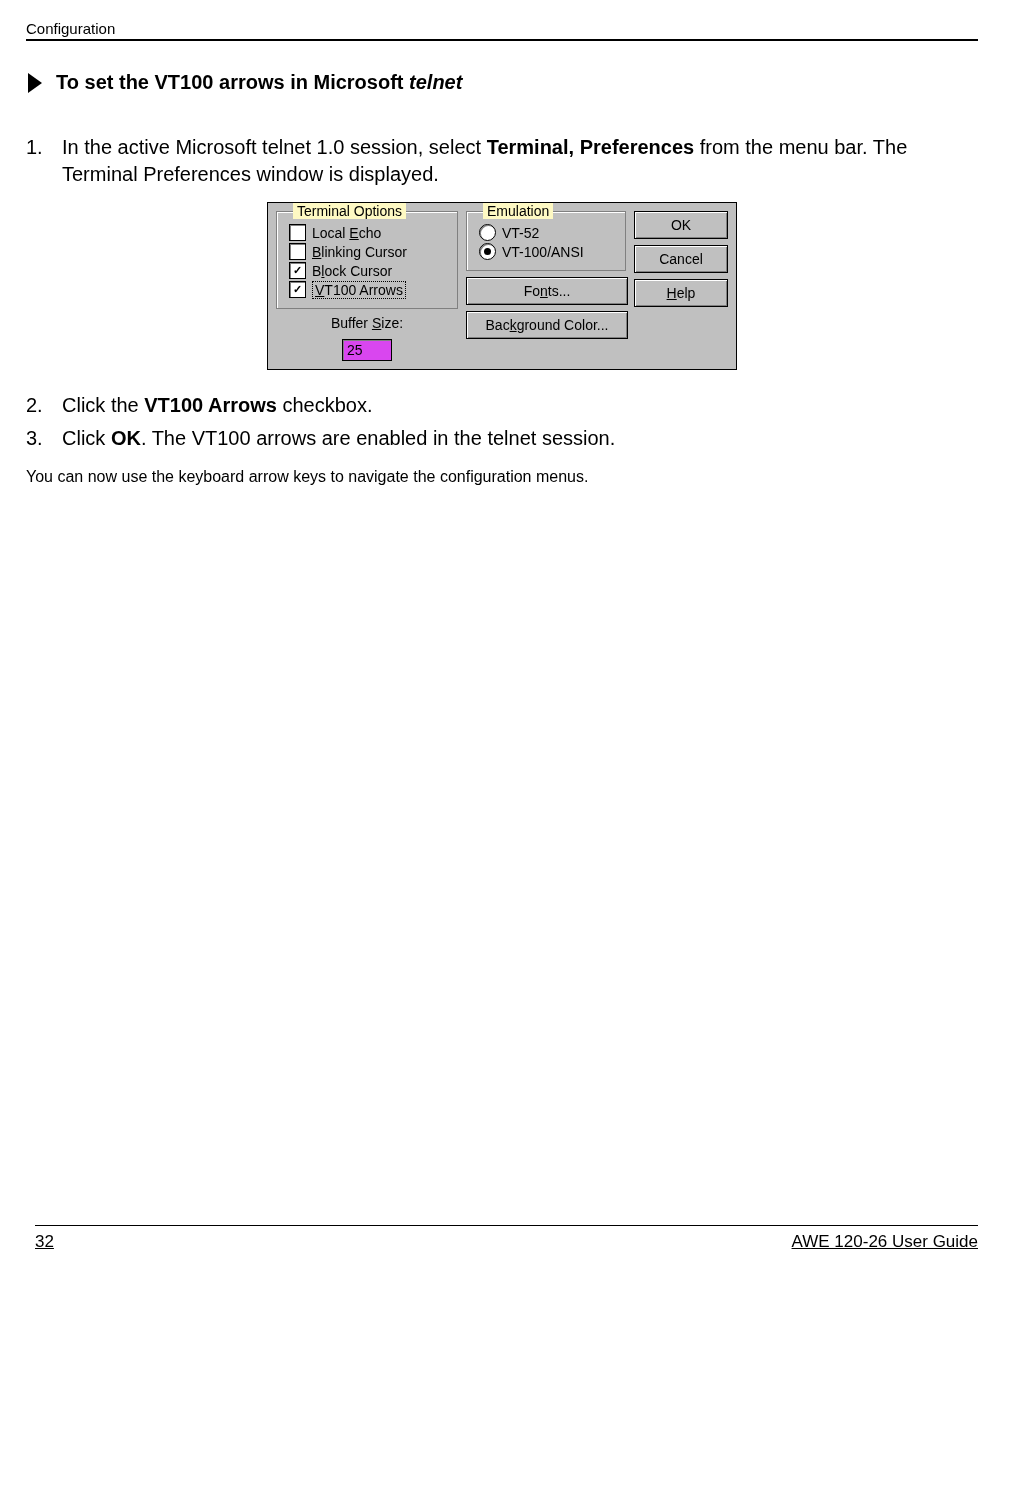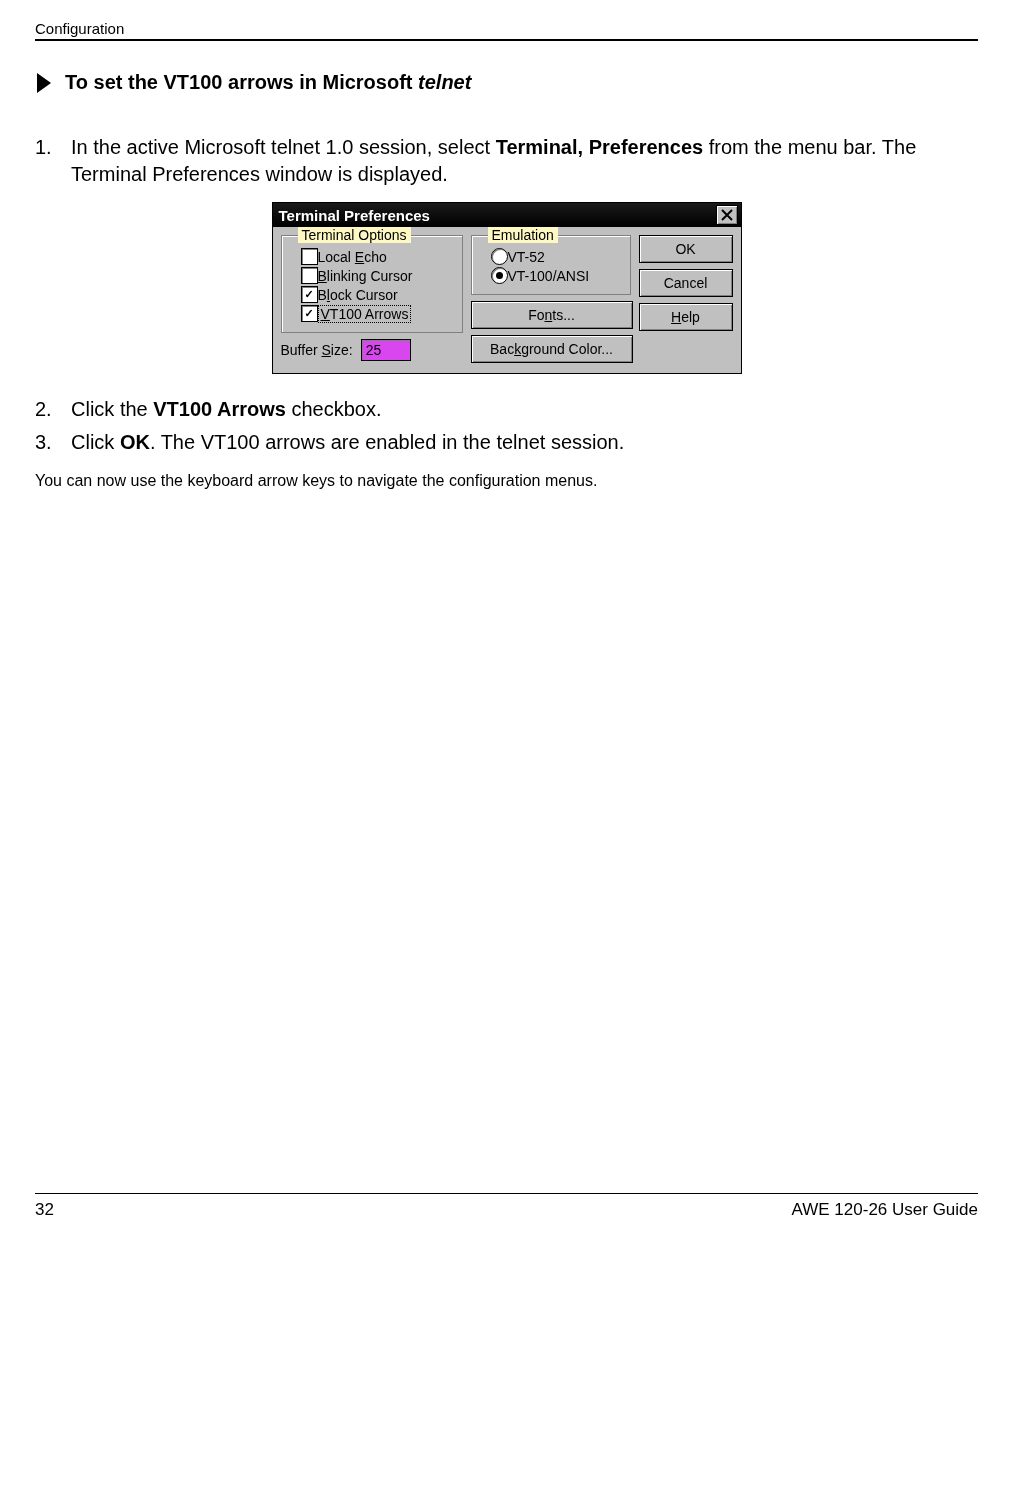--- a/index.html
+++ b/index.html
@@ -7,21 +7,21 @@
     padding: 0;
     font-family: Arial, Helvetica, sans-serif;
     background: #fff;
     color: #000;
     width: 1013px;
     height: 1496px;
     position: relative;
     box-sizing: border-box;
   }
   .page {
-    padding: 20px 35px 0 35px;
+    padding: 20px 35px 0 26px;
     height: 1260px;
     box-sizing: border-box;
     position: relative;
   }
   .header-label {
     font-size: 15px;
     font-family: "Gill Sans", "Trebuchet MS", sans-serif;
     margin-bottom: 2px;
   }
   .hr {
@@ -123,37 +123,38 @@
   .groupbox .legend {
     position: absolute;
     top: -9px; left: 16px;
     background: #fef9c3;
     padding: 0 4px;
     font-size: 14px;
   }
   .opt {
     display: flex;
     align-items: center;
-    margin: 2px 11px;
+    gap: 6px;
+    margin: 2px 4px;
     font-size: 14px;
   }
   .chk, .rad {
     width: 15px; height: 15px;
     border: 1px solid #000;
     background: #fff;
     box-shadow: inset 1px 1px 0 #808080;
     display: inline-flex; align-items: center; justify-content: center;
     font-size: 11px;
     line-height: 1;
   }
   .rad { border-radius: 50%; }
   .rad .dot { width: 7px; height: 7px; background:#000; border-radius:50%; }
   .chk .mark { font-weight: bold; }
   .u { text-decoration: underline; }
-  .buf-row { display:flex; align-items:center; gap:8px; font-size:14px; margin-top:4px;}
+  .buf-row { display:flex; align-items:center; gap:8px; font-size:14px; margin-top:4px;flex-direction:column;}
   .buf-input {
     width: 40px; height: 20px;
     background: #d946ef;
     border: 1px solid #000;
     box-shadow: inset 1px 1px 0 #808080;
     padding: 0 4px;
     font-size: 14px;
     display: inline-flex; align-items: center;
   }
   .btn {
@@ -163,23 +164,24 @@
     box-shadow: inset 1px 1px 0 #fff, inset -1px -1px 0 #808080;
     display: flex; align-items: center; justify-content: center;
     font-size: 14px;
     margin-bottom: 2px;
   }
   .btn-wide { width: 100%; margin-top: 6px; }
   .dotted { border: 1px dotted #000; padding: 0 2px; }
 
   .footer {
     position: absolute;
-    bottom: 40px;
+    bottom: 8px;
     left: 35px;
     right: 35px;
+    text-decoration: underline;
   }
   .footer-hr {
     border: none;
     border-top: 1px solid #000;
     margin: 0 0 6px 0;
   }
   .footer-row {
     display: flex;
     justify-content: space-between;
     font-family: "Gill Sans", "Trebuchet MS", sans-serif;
@@ -209,30 +211,20 @@
     <li>
       <span class="num">1.</span>
       <span class="body">
         <span>In the active Microsoft telnet 1.0 session, select </span><span class="b">Terminal, Preferences</span><span> from the menu bar. The Terminal Preferences window is displayed.</span>
       </span>
     </li>
   </ol>
 
   <div class="dialog-wrap">
     <div class="dialog">
-      <div class="titlebar">
-        <span>Terminal Preferences</span>
-        <span class="closebox">
-          <span>
-            <svg viewBox="0 0 12 12">
-                <path d="M1 1 L11 11 M11 1 L1 11" stroke="#000" stroke-width="2"></path>
-              </svg>
-          </span>
-        </span>
-      </div>
       <div class="dialog-body">
         <div class="col-left">
           <div class="groupbox">
             <span class="legend">Terminal Options</span>
             <div class="opt">
               <span class="chk"></span>
               <span><span>Local </span><span class="u">E</span><span>cho</span></span>
             </div>
             <div class="opt">
               <span class="chk"></span>

